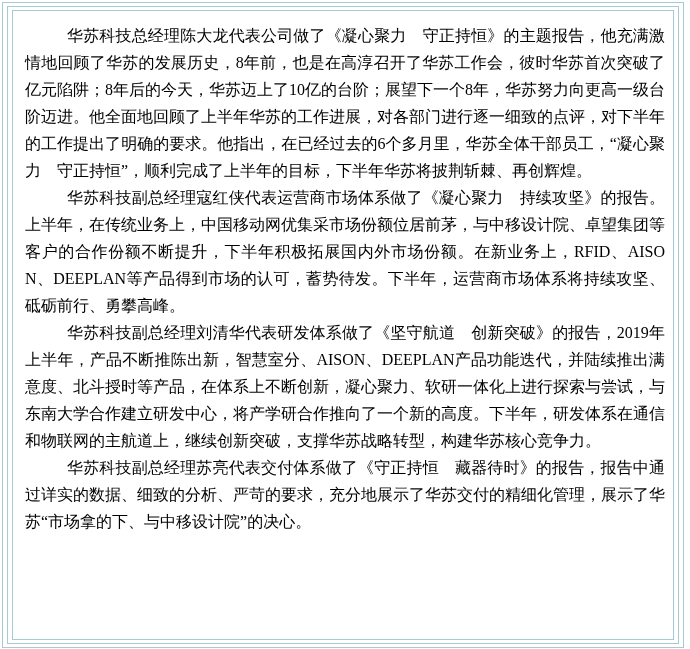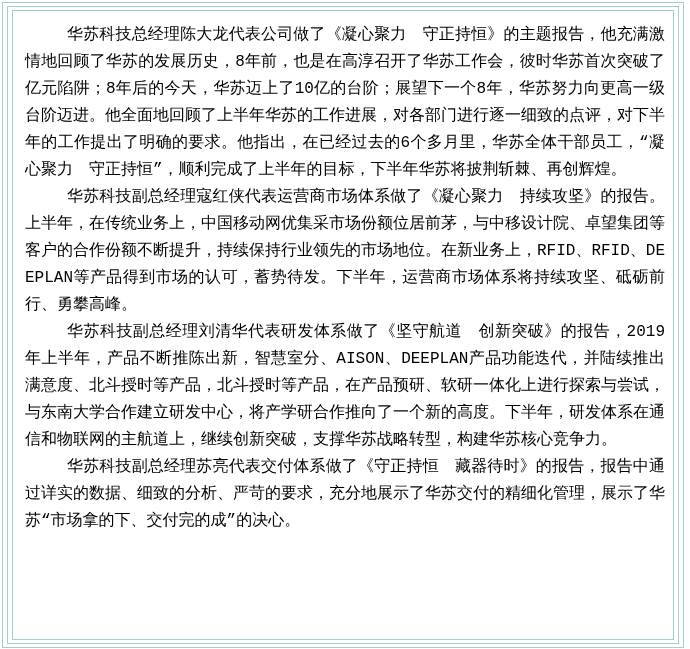--- a/index.html
+++ b/index.html
@@ -1,20 +1,20 @@
 <!DOCTYPE html>
 <html style="--border-color: #a7cbd2; --text-color: #000000; --bg-color: #ffffff;"><head>
 <meta charset="utf-8">
 <style>
   :root {
     --border-color: #a7cbd2;
     --text-color: #000000;
     --bg-color: #ffffff;
   }
-  * { box-sizing: border-box; font-family: Liberation Mono, monospace; }
+  * { box-sizing: border-box; }
   html, body {
     margin: 0;
     padding: 0;
   }
   body {
     width: 690px;
     height: 649px;
     background: var(--bg-color);
     position: relative;
     overflow: hidden;
@@ -48,16 +48,16 @@
 </style>
 </head>
 <body>
 
 <div class="page-frame frame-outer"></div>
 <div class="page-frame frame-middle"></div>
 <div class="page-frame frame-inner"></div>
 
 <div class="doc-content">
   <p>华苏科技总经理陈大龙代表公司做了《凝心聚力　守正持恒》的主题报告，他充满激情地回顾了华苏的发展历史，8年前，也是在高淳召开了华苏工作会，彼时华苏首次突破了亿元陷阱；8年后的今天，华苏迈上了10亿的台阶；展望下一个8年，华苏努力向更高一级台阶迈进。他全面地回顾了上半年华苏的工作进展，对各部门进行逐一细致的点评，对下半年的工作提出了明确的要求。他指出，在已经过去的6个多月里，华苏全体干部员工，“凝心聚力　守正持恒”，顺利完成了上半年的目标，下半年华苏将披荆斩棘、再创辉煌。</p>
-  <p>华苏科技副总经理寇红侠代表运营商市场体系做了《凝心聚力　持续攻坚》的报告。上半年，在传统业务上，中国移动网优集采市场份额位居前茅，与中移设计院、卓望集团等客户的合作份额不断提升，持续保持行业领先的市场地位。在新业务上，RFID、RFID、DEEPLAN等产品得到市场的认可，蓄势待发。下半年，运营商市场体系将持续攻坚、砥砺前行、勇攀高峰。</p>
-  <p>华苏科技副总经理刘清华代表研发体系做了《坚守航道　创新突破》的报告，2019年上半年，产品不断推陈出新，智慧室分、AISON、DEEPLAN产品功能迭代，并陆续推出满意度、北斗授时等产品，北斗授时等产品，在产品预研、软研一体化上进行探索与尝试，与东南大学合作建立研发中心，将产学研合作推向了一个新的高度。下半年，研发体系在通信和物联网的主航道上，继续创新突破，支撑华苏战略转型，构建华苏核心竞争力。</p>
-  <p>华苏科技副总经理苏亮代表交付体系做了《守正持恒　藏器待时》的报告，报告中通过详实的数据、细致的分析、严苛的要求，充分地展示了华苏交付的精细化管理，展示了华苏“市场拿的下、交付完的成”的决心。</p>
+  <p>华苏科技副总经理寇红侠代表运营商市场体系做了《凝心聚力　持续攻坚》的报告。上半年，在传统业务上，中国移动网优集采市场份额位居前茅，与中移设计院、卓望集团等客户的合作份额不断提升，下半年积极拓展国内外市场份额。在新业务上，RFID、AISON、DEEPLAN等产品得到市场的认可，蓄势待发。下半年，运营商市场体系将持续攻坚、砥砺前行、勇攀高峰。</p>
+  <p>华苏科技副总经理刘清华代表研发体系做了《坚守航道　创新突破》的报告，2019年上半年，产品不断推陈出新，智慧室分、AISON、DEEPLAN产品功能迭代，并陆续推出满意度、北斗授时等产品，在体系上不断创新，凝心聚力、软研一体化上进行探索与尝试，与东南大学合作建立研发中心，将产学研合作推向了一个新的高度。下半年，研发体系在通信和物联网的主航道上，继续创新突破，支撑华苏战略转型，构建华苏核心竞争力。</p>
+  <p>华苏科技副总经理苏亮代表交付体系做了《守正持恒　藏器待时》的报告，报告中通过详实的数据、细致的分析、严苛的要求，充分地展示了华苏交付的精细化管理，展示了华苏“市场拿的下、与中移设计院”的决心。</p>
 </div>
 
 </body></html>

